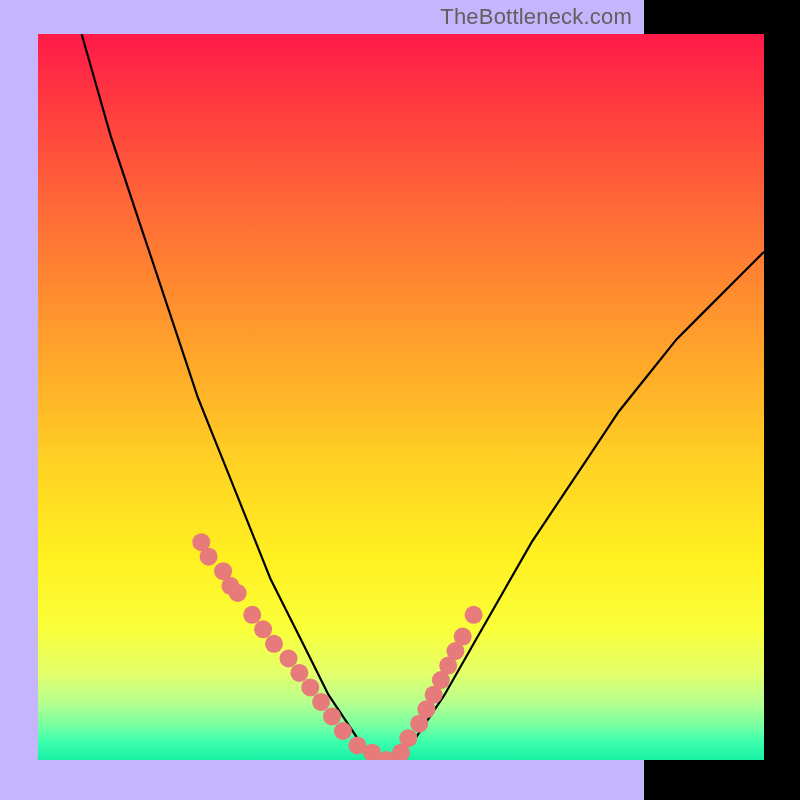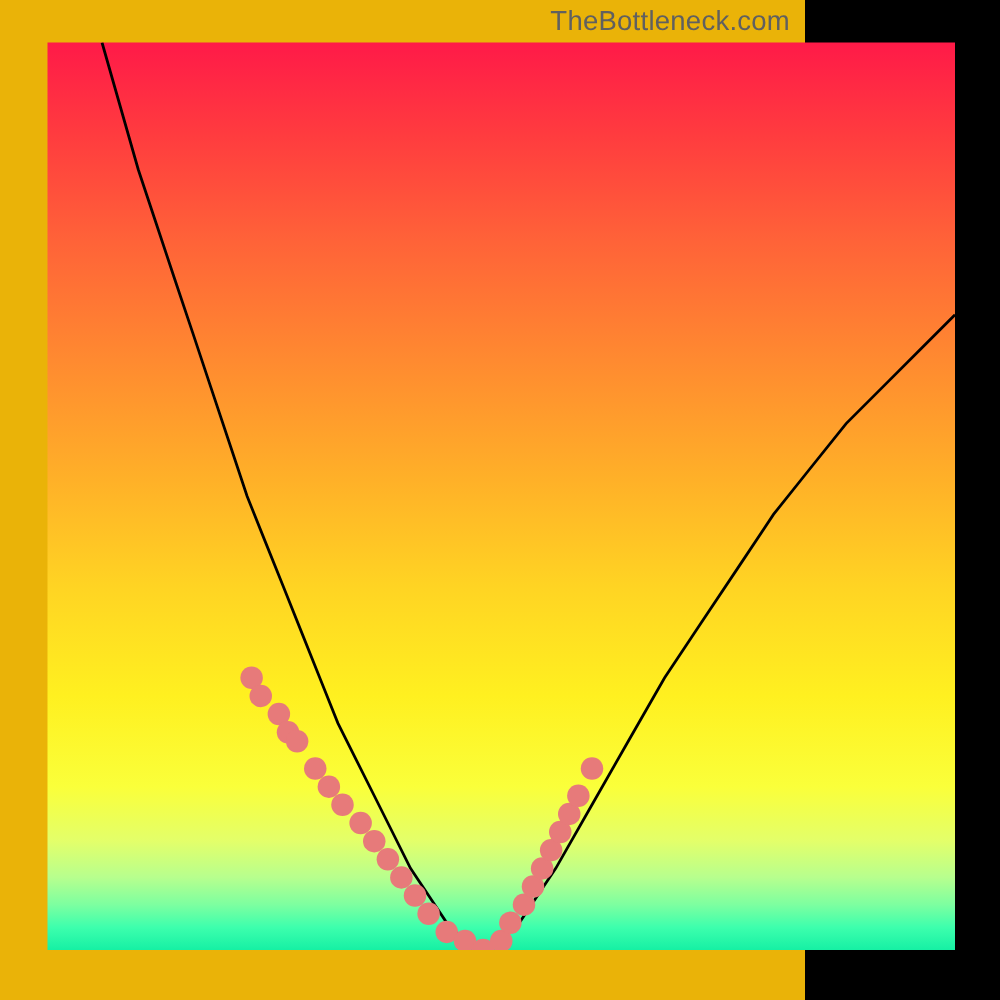--- a/index.html
+++ b/index.html
@@ -8,21 +8,21 @@
     width: 800px;
     height: 800px;
     overflow: hidden;
     background: #000;
     font-family: Arial, Helvetica, sans-serif;
   }
   .frame {
     position: relative;
     width: 644px;
     height: 800px;
-    background: #eab308;
+    background: #c4b5fd;
   }
   .watermark {
     position: absolute;
     top: 4px;
     right: 12px;
     color: #606060;
     font-size: 22px;
     font-weight: 400;
     letter-spacing: 0.2px;
     z-index: 10;

